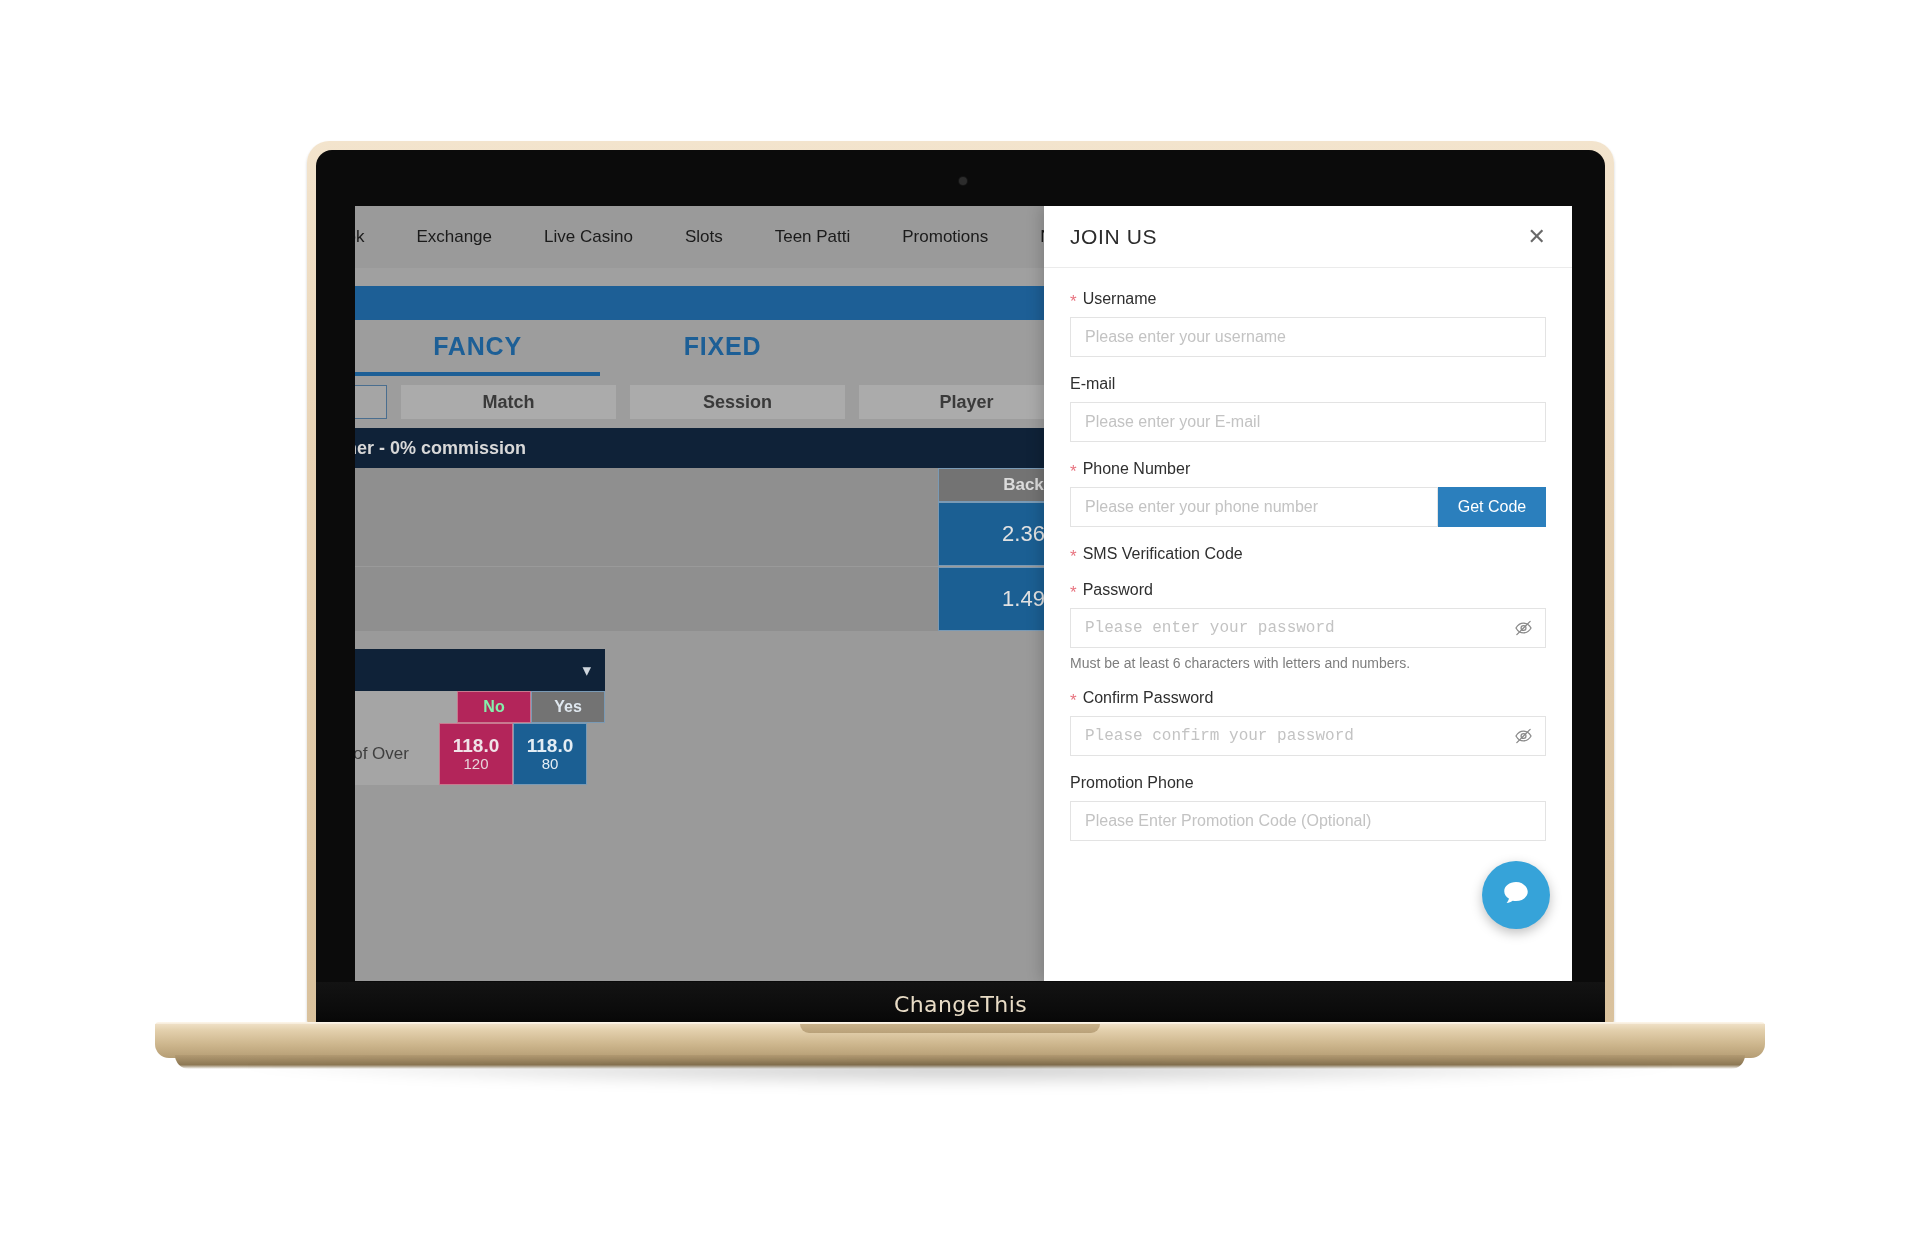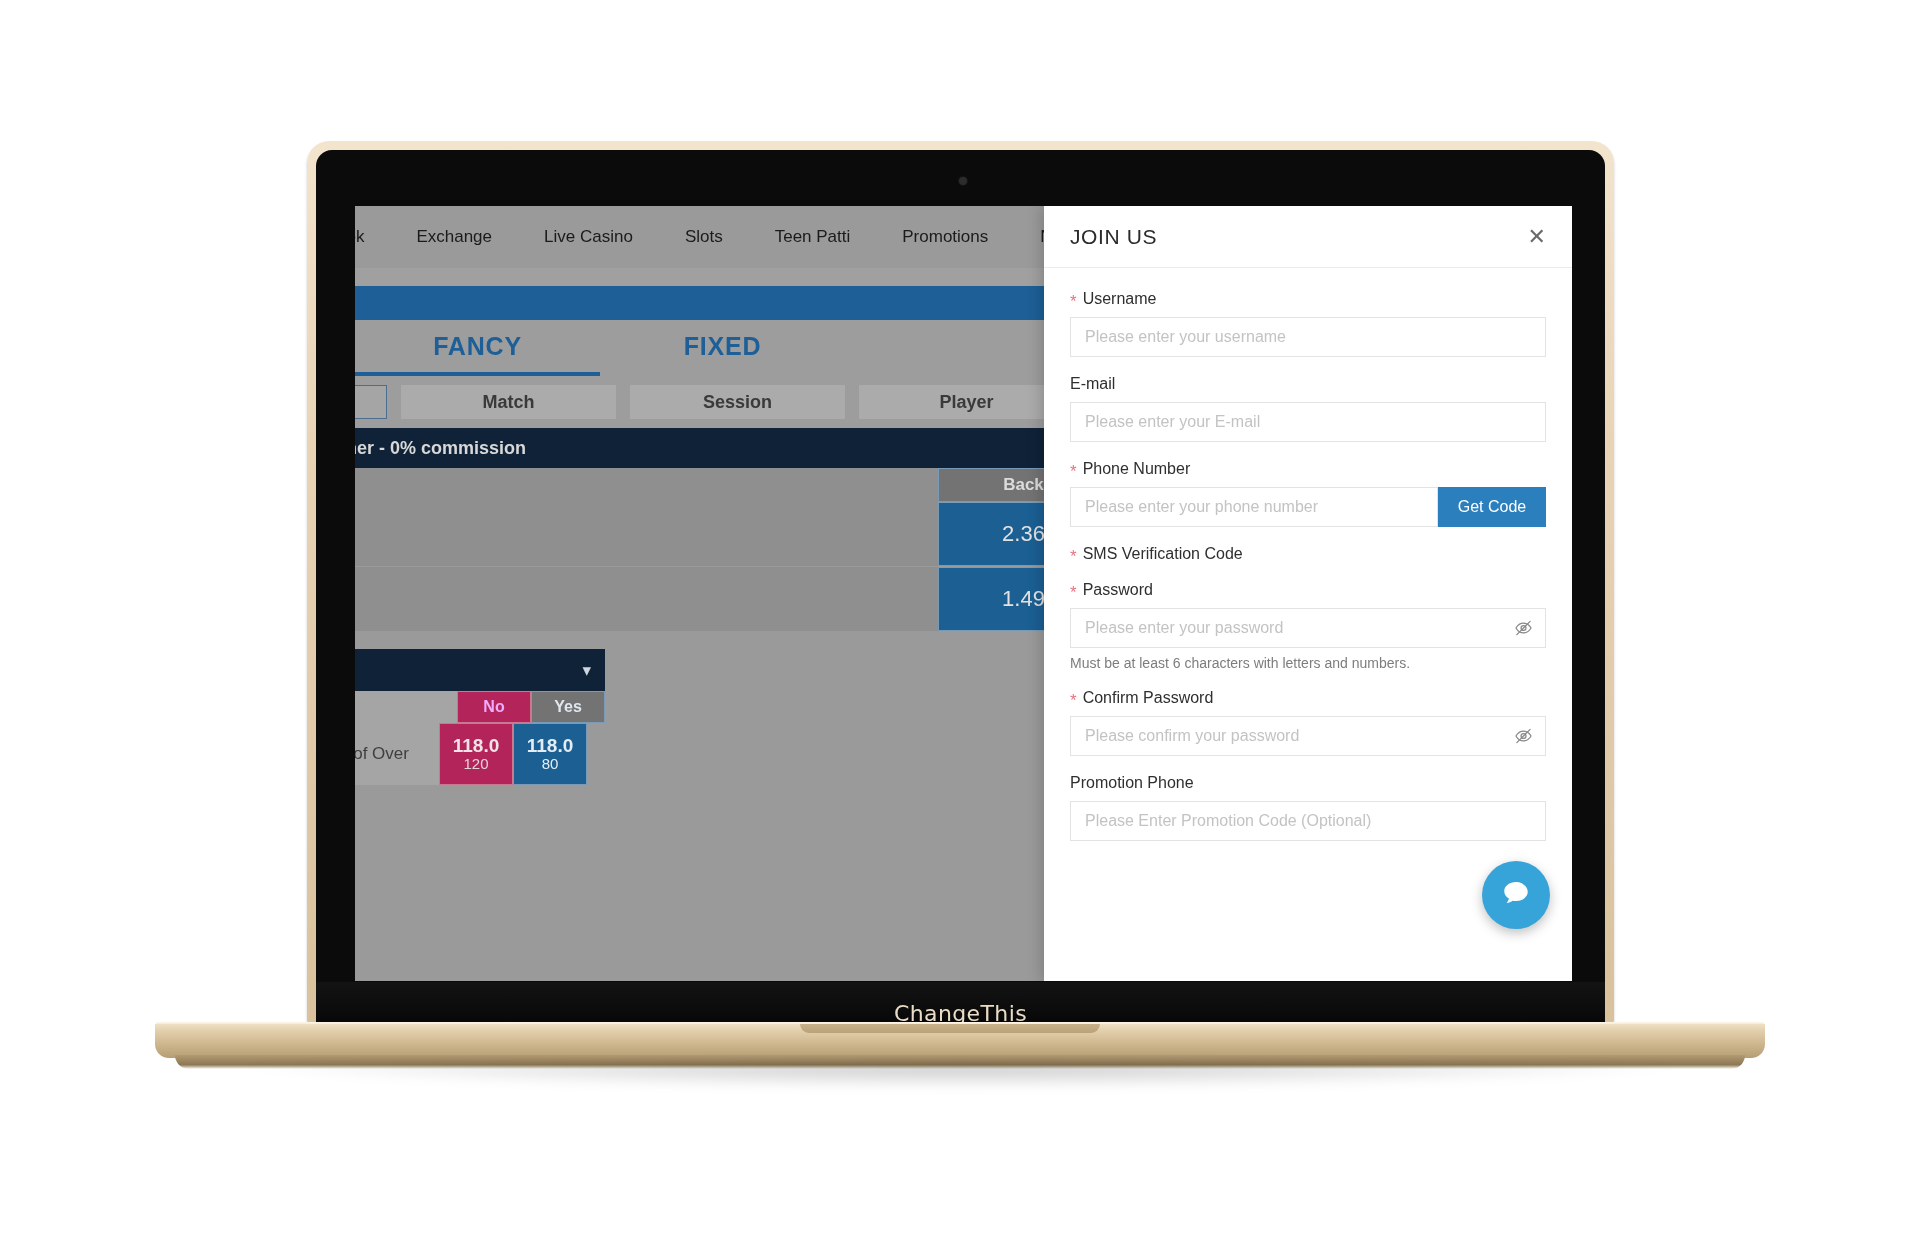--- a/index.html
+++ b/index.html
@@ -33,21 +33,21 @@
   }
   .camera {
     position: absolute; left: 959px; top: 177px;
     width: 8px; height: 8px; border-radius: 50%;
     background: #2c2c2c; box-shadow: 0 0 0 1px #151515;
   }
   .chin {
     position: absolute;
     left: 316px; top: 982px; width: 1289px; height: 44px;
     background: linear-gradient(180deg,#131313 0%,#0c0c0c 60%,#060606 100%);
-    display: flex; align-items: flex-end; justify-content: center;
+    display: flex; align-items: center; justify-content: center;
   }
   .chin-logo {
     color: #e8dcc6; font-size: 22px; letter-spacing: .4px;
     font-family: "DejaVu Sans", sans-serif;
   }
 
   
   .base {
     position: absolute;
     left: 155px; top: 1024px;
@@ -170,21 +170,21 @@
     position: absolute; left: 0; top: 443px; width: 250px; height: 42px;
     background: #0f2238; display: flex; align-items: center; justify-content: flex-end;
     padding-right: 14px;
   }
   .chev { color: #cfd6dd; font-size: 17px; }
 
   .yn-head { position: absolute; left: 0; top: 485px; width: 250px; height: 32px; display: flex; }
   .yn-head .blank { flex: 0 0 102px; background: #a5a5a5; }
   .yn-no, .yn-yes {
     flex: 0 0 74px; display: flex; align-items: center; justify-content: center;
-    font-size: 16px; font-weight: bold; color: #f0abfc;
+    font-size: 16px; font-weight: bold; color: #86efac;
   }
   .yn-no { background: #b3255a; border: 1px solid #c9798f; }
   .yn-yes { background: #737373; border: 1px solid #7a9ab5; color: #dfe7ee; }
 
   .yn-row { position: absolute; left: 0; top: 517px; width: 250px; height: 62px; display: flex; }
   .yn-row .rowlabel {
     flex: 0 0 102px; background: #a5a5a5; color: #3f3f3f; font-size: 17px;
     display: flex; align-items: center; padding-left: 2px; margin-left: -18px;
   }
   .yn-cell {
@@ -231,21 +231,21 @@
 
   .input-wrap { position: relative; display: flex; }
   .inp {
     flex: 1 1 auto; height: 40px;
     border: 1px solid #e3e3e3; background: #fff;
     padding: 0 14px; font-size: 16px; color: #333;
     font-family: "Liberation Sans", sans-serif;
     outline: none; min-width: 0;
   }
   .inp::placeholder { color: #c3c3c3; }
-  .inp.with-eye { padding-right: 28px; }
+  .inp.with-eye { padding-right: 28px; font-family: Liberation Mono, monospace; }
 
   .get-code {
     flex: 0 0 108px; height: 40px;
     background: #2b7fbd; color: #fff; border: none;
     font-size: 16px; cursor: pointer;
     font-family: "Liberation Sans", sans-serif;
   }
   .eye {
     position: absolute; right: 13px; top: 50%; transform: translateY(-50%);
     width: 19px; height: 19px; color: #8a8a8a; cursor: pointer;

